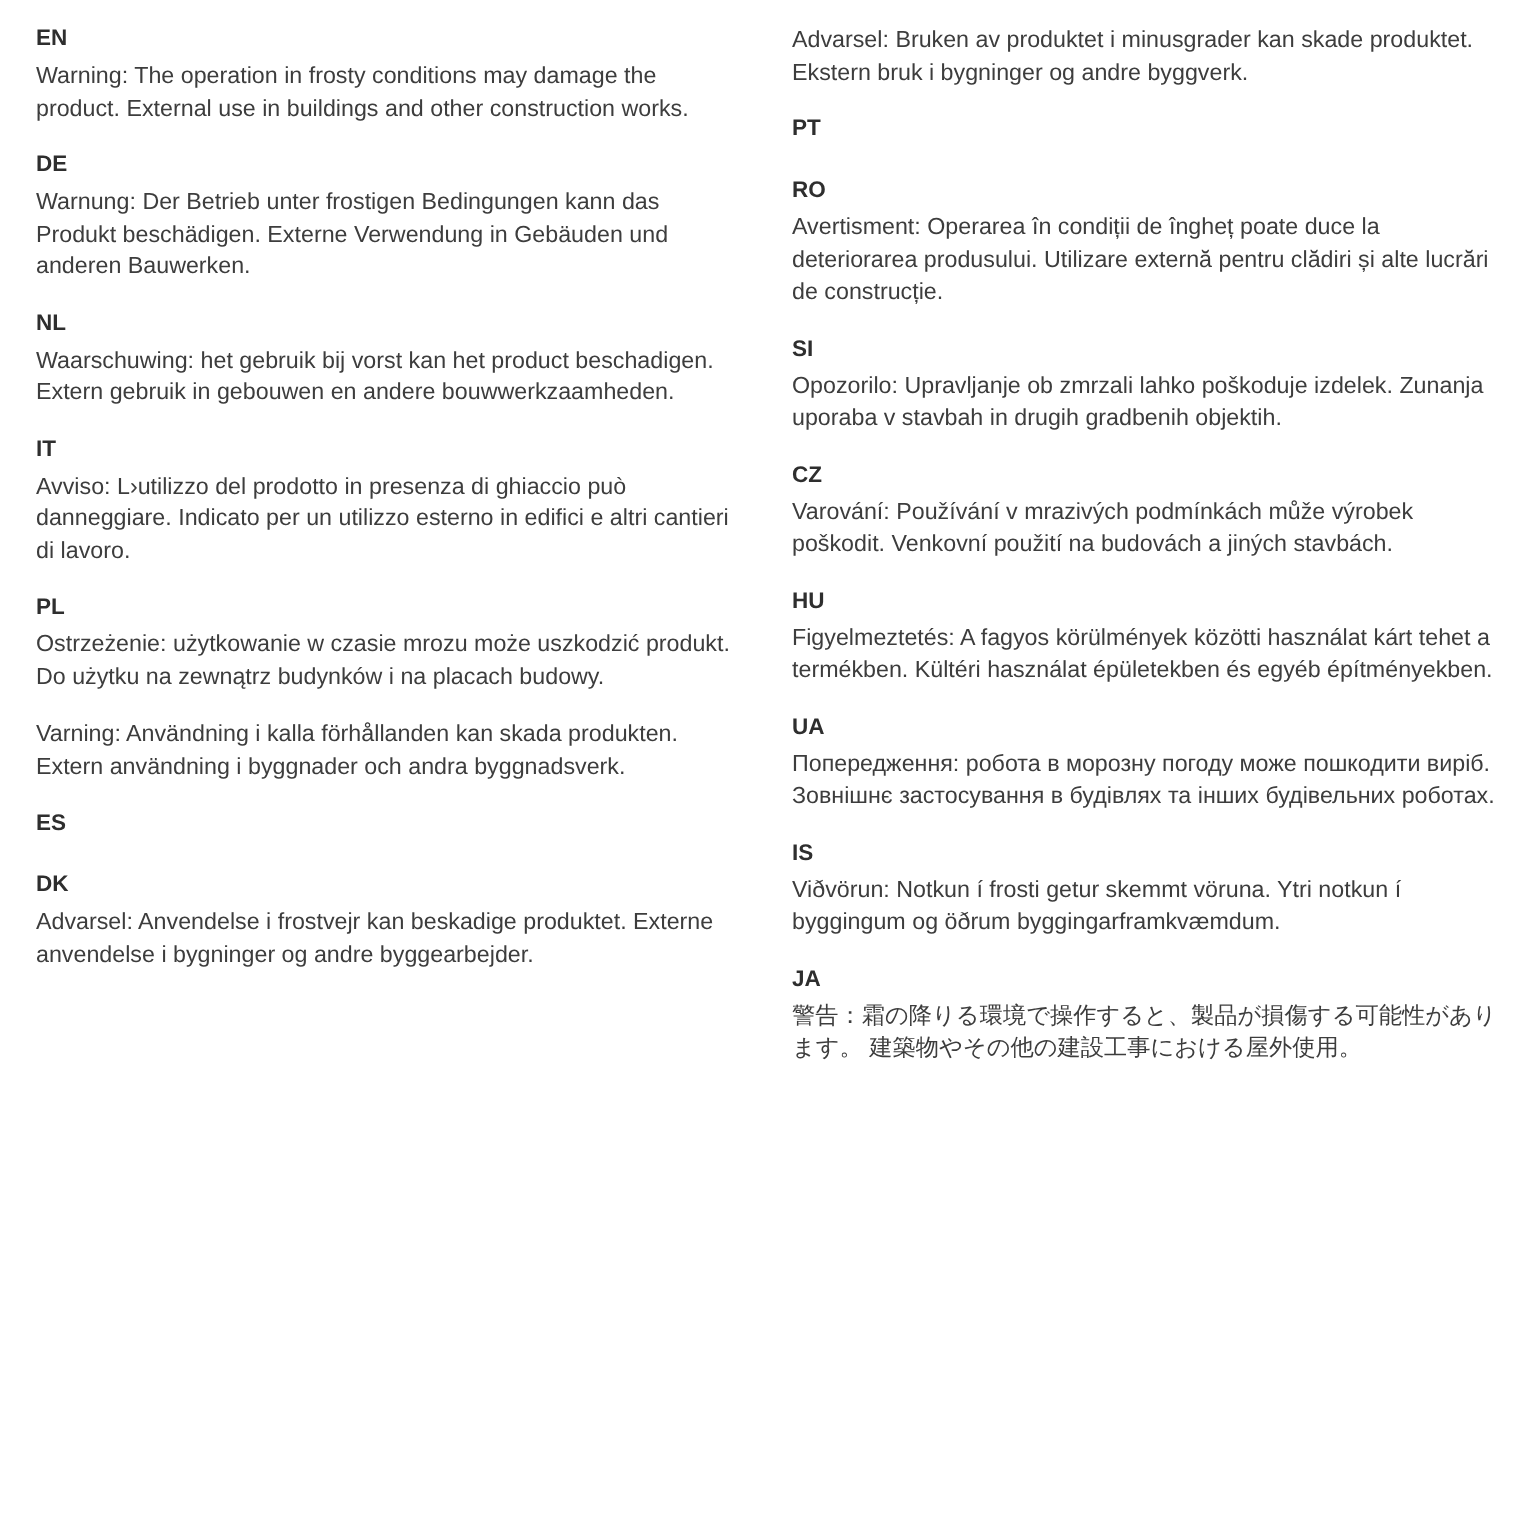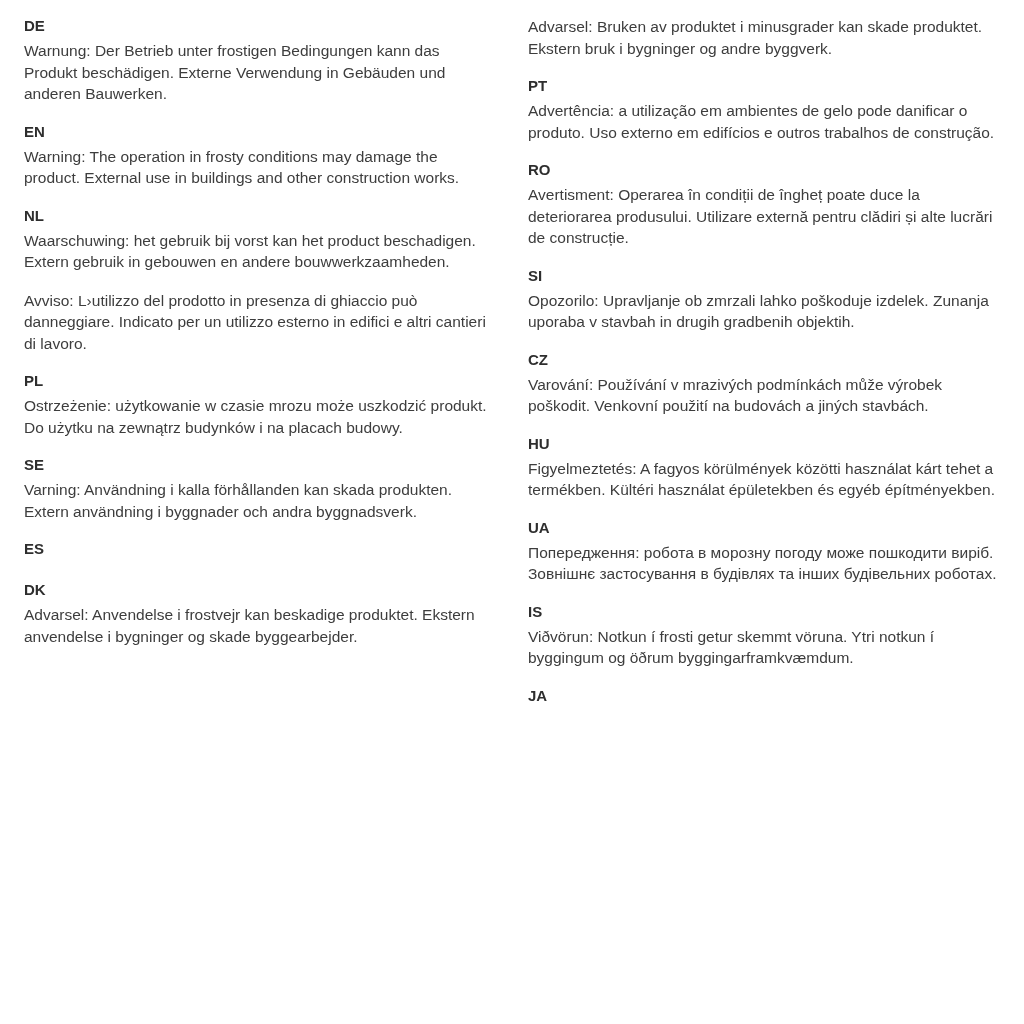--- a/index.html
+++ b/index.html
@@ -38,69 +38,68 @@
   }
 </style>
 </head>
 <body>
 
 <div class="page">
 
   <div class="column">
 
     <div class="entry">
-      <div class="lang-code">DE</div>
-      <p class="warning-text">Warnung: Der Betrieb unter frostigen Bedingungen kann das Produkt beschädigen. Externe Verwendung in Gebäuden und anderen Bauwerken.</p>
+      <div class="lang-code">EN</div>
+      <p class="warning-text">Warning: The operation in frosty conditions may damage the product. External use in buildings and other construction works.</p>
     </div>
 
     <div class="entry">
-      <div class="lang-code">EN</div>
-      <p class="warning-text">Warning: The operation in frosty conditions may damage the product. External use in buildings and other construction works.</p>
+      <div class="lang-code">DE</div>
+      <p class="warning-text">Warnung: Der Betrieb unter frostigen Bedingungen kann das Produkt beschädigen. Externe Verwendung in Gebäuden und anderen Bauwerken.</p>
     </div>
 
 
     <div class="entry">
       <div class="lang-code">NL</div>
       <p class="warning-text">Waarschuwing: het gebruik bij vorst kan het product beschadigen. Extern gebruik in gebouwen en andere bouwwerkzaamheden.</p>
     </div>
 
     <div class="entry">
+      <div class="lang-code">IT</div>
       <p class="warning-text">Avviso: L›utilizzo del prodotto in presenza di ghiaccio può danneggiare. Indicato per un utilizzo esterno in edifici e altri cantieri di lavoro.</p>
     </div>
 
     <div class="entry">
       <div class="lang-code">PL</div>
       <p class="warning-text">Ostrzeżenie: użytkowanie w czasie mrozu może uszkodzić produkt. Do użytku na zewnątrz budynków i na placach budowy.</p>
     </div>
 
     <div class="entry">
-      <div class="lang-code">SE</div>
       <p class="warning-text">Varning: Användning i kalla förhållanden kan skada produkten. Extern användning i byggnader och andra byggnadsverk.</p>
     </div>
 
     <div class="entry">
       <div class="lang-code">ES</div>
     </div>
 
     <div class="entry">
       <div class="lang-code">DK</div>
-      <p class="warning-text">Advarsel: Anvendelse i frostvejr kan beskadige produktet. Ekstern anvendelse i bygninger og skade byggearbejder.</p>
+      <p class="warning-text">Advarsel: Anvendelse i frostvejr kan beskadige produktet. Externe anvendelse i bygninger og andre byggearbejder.</p>
     </div>
 
   </div>
 
   <div class="column">
 
     <div class="entry">
       <p class="warning-text">Advarsel: Bruken av produktet i minusgrader kan skade produktet. Ekstern bruk i bygninger og andre byggverk.</p>
     </div>
 
     <div class="entry">
       <div class="lang-code">PT</div>
-      <p class="warning-text">Advertência: a utilização em ambientes de gelo pode danificar o produto. Uso externo em edifícios e outros trabalhos de construção.</p>
     </div>
 
     <div class="entry">
       <div class="lang-code">RO</div>
       <p class="warning-text">Avertisment: Operarea în condiții de îngheț poate duce la deteriorarea produsului. Utilizare externă pentru clădiri și alte lucrări de construcție.</p>
     </div>
 
     <div class="entry">
       <div class="lang-code">SI</div>
       <p class="warning-text">Opozorilo: Upravljanje ob zmrzali lahko poškoduje izdelek. Zunanja uporaba v stavbah in drugih gradbenih objektih.</p>
@@ -122,17 +121,18 @@
       <p class="warning-text">Попередження: робота в морозну погоду може пошкодити виріб. Зовнішнє застосування в будівлях та інших будівельних роботах.</p>
     </div>
 
     <div class="entry">
       <div class="lang-code">IS</div>
       <p class="warning-text">Viðvörun: Notkun í frosti getur skemmt vöruna. Ytri notkun í byggingum og öðrum byggingarframkvæmdum.</p>
     </div>
 
     <div class="entry">
       <div class="lang-code">JA</div>
+      <p class="warning-text">警告：霜の降りる環境で操作すると、製品が損傷する可能性があります。 建築物やその他の建設工事における屋外使用。</p>
     </div>
 
   </div>
 
 </div>
 
 </body></html>

